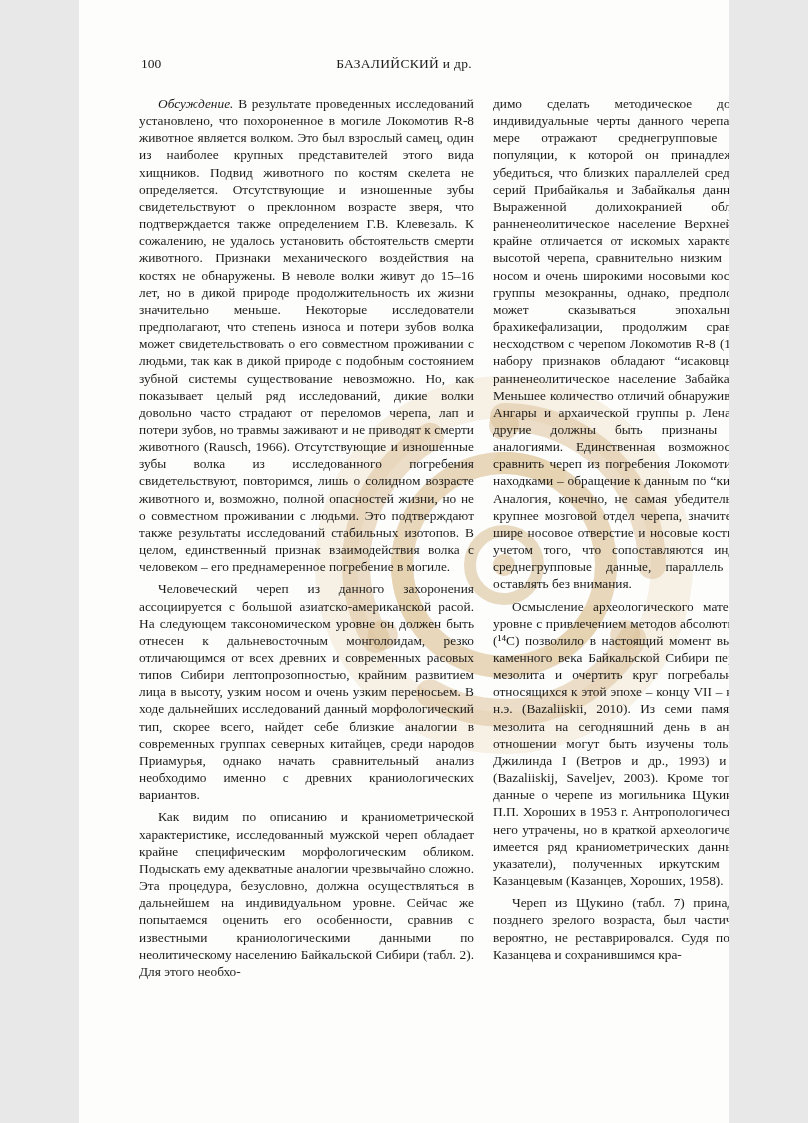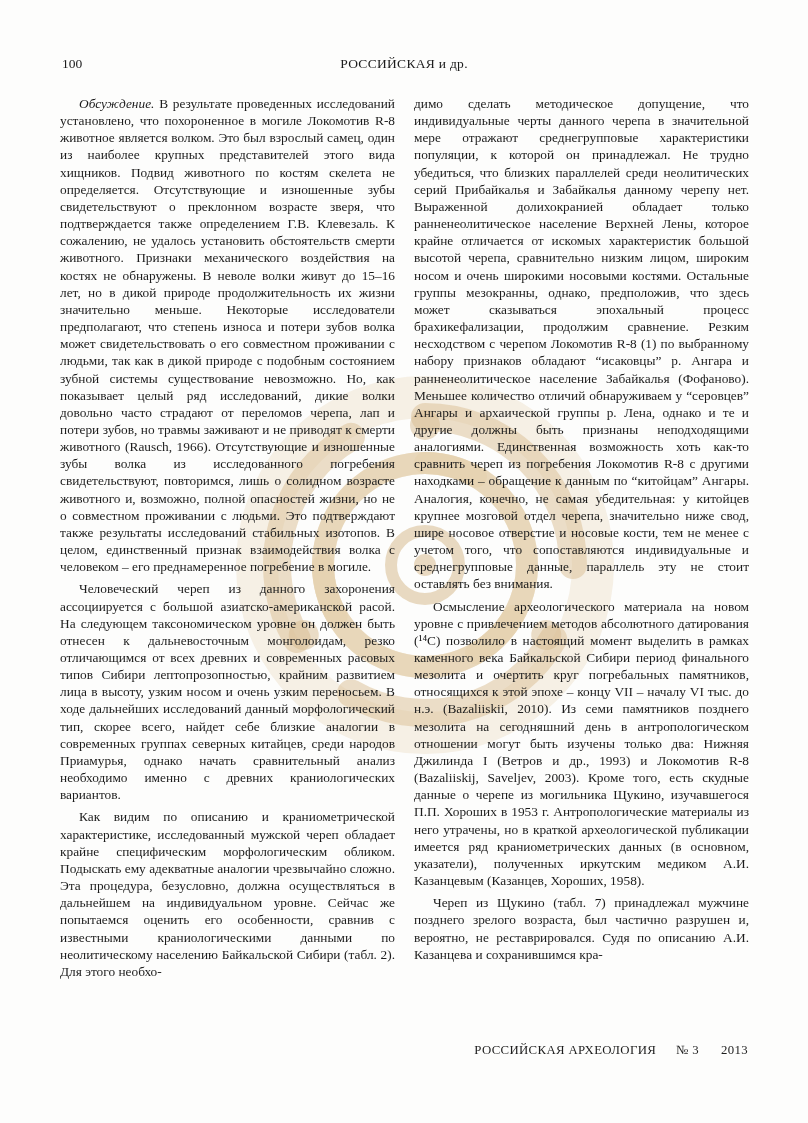--- a/index.html
+++ b/index.html
@@ -2,21 +2,21 @@
 <html lang="ru"><head>
 <meta charset="utf-8">
 <style>
   html, body {
     margin: 0;
     padding: 0;
     background: #e8e8e8;
   }
   .page {
     position: relative;
-    width: 808px;
+    width: 650px;
     height: 1123px;
     margin: 0 auto;
     background: #fdfdfc;
     overflow: hidden;
     font-family: "Liberation Serif", "DejaVu Serif", serif;
     color: #1c1c1c;
   }
   
   .watermark {
     position: absolute;
@@ -111,36 +111,33 @@
         <path d="M250 98 A102 102 0 1 1 148 200" stroke="#e4d0ad" stroke-width="22" opacity="0.6"></path>
         <circle cx="250" cy="60" r="15" fill="#d7bb90" stroke="none" opacity="0.5"></circle>
       </g>
       <circle cx="250" cy="200" r="34" stroke="#d7bb90" stroke-width="12" opacity="0.55"></circle>
       <circle cx="250" cy="200" r="11" fill="#dcc29a" stroke="none" opacity="0.6"></circle>
     </g>
   </svg>
 
   <div class="header">
     <span class="page-number">100</span>
-    <span class="running-head">РОССИЙСКАЯ и др.</span>
+    <span class="running-head">БАЗАЛИЙСКИЙ и др.</span>
   </div>
 
   <div class="columns">
 
     <div class="col">
       <p><em class="lead-italic">Обсуждение.</em> <span>В результате проведенных исследований установлено, что похороненное в могиле Локомотив R-8 животное является волком. Это был взрослый самец, один из наиболее крупных представителей этого вида хищников. Подвид животного по костям скелета не определяется. Отсутствующие и изношенные зубы свидетельствуют о преклонном возрасте зверя, что подтверждается также определением Г.В. Клевезаль. К сожалению, не удалось установить обстоятельств смерти животного. Признаки механического воздействия на костях не обнаружены. В неволе волки живут до 15–16 лет, но в дикой природе продолжительность их жизни значительно меньше. Некоторые исследователи предполагают, что степень износа и потери зубов волка может свидетельствовать о его совместном проживании с людьми, так как в дикой природе с подобным состоянием зубной системы существование невозможно. Но, как показывает целый ряд исследований, дикие волки довольно часто страдают от переломов черепа, лап и потери зубов, но травмы заживают и не приводят к смерти животного (Rausch, 1966). Отсутствующие и изношенные зубы волка из исследованного погребения свидетельствуют, повторимся, лишь о солидном возрасте животного и, возможно, полной опасностей жизни, но не о совместном проживании с людьми. Это подтверждают также результаты исследований стабильных изотопов. В целом, единственный признак взаимодействия волка с человеком – его преднамеренное погребение в могиле.</span></p>
       <p>Человеческий череп из данного захоронения ассоциируется с большой азиатско-американской расой. На следующем таксономическом уровне он должен быть отнесен к дальневосточным монголоидам, резко отличающимся от всех древних и современных расовых типов Сибири лептопрозопностью, крайним развитием лица в высоту, узким носом и очень узким переносьем. В ходе дальнейших исследований данный морфологический тип, скорее всего, найдет себе близкие аналогии в современных группах северных китайцев, среди народов Приамурья, однако начать сравнительный анализ необходимо именно с древних краниологических вариантов.</p>
       <p>Как видим по описанию и краниометрической характеристике, исследованный мужской череп обладает крайне специфическим морфологическим обликом. Подыскать ему адекватные аналогии чрезвычайно сложно. Эта процедура, безусловно, должна осуществляться в дальнейшем на индивидуальном уровне. Сейчас же попытаемся оценить его особенности, сравнив с известными краниологическими данными по неолитическому населению Байкальской Сибири (табл. 2). Для этого необхо-</p>
     </div>
 
     <div class="col">
       <p class="continuation">димо сделать методическое допущение, что индивидуальные черты данного черепа в значительной мере отражают среднегрупповые характеристики популяции, к которой он принадлежал. Не трудно убедиться, что близких параллелей среди неолитических серий Прибайкалья и Забайкалья данному черепу нет. Выраженной долихокранией обладает только ранненеолитическое население Верхней Лены, которое крайне отличается от искомых характеристик большой высотой черепа, сравнительно низким лицом, широким носом и очень широкими носовыми костями. Остальные группы мезокранны, однако, предположив, что здесь может сказываться эпохальный процесс брахикефализации, продолжим сравнение. Резким несходством с черепом Локомотив R-8 (1) по выбранному набору признаков обладают “исаковцы” р. Ангара и ранненеолитическое население Забайкалья (Фофаново). Меньшее количество отличий обнаруживаем у “серовцев” Ангары и архаической группы р. Лена, однако и те и другие должны быть признаны неподходящими аналогиями. Единственная возможность хоть как-то сравнить череп из погребения Локомотив R-8 с другими находками – обращение к данным по “китойцам” Ангары. Аналогия, конечно, не самая убедительная: у китойцев крупнее мозговой отдел черепа, значительно ниже свод, шире носовое отверстие и носовые кости, тем не менее с учетом того, что сопоставляются индивидуальные и среднегрупповые данные, параллель эту не стоит оставлять без внимания.</p>
       <p>Осмысление археологического материала на новом уровне с привлечением методов абсолютного датирования (¹⁴C) позволило в настоящий момент выделить в рамках каменного века Байкальской Сибири период финального мезолита и очертить круг погребальных памятников, относящихся к этой эпохе – концу VII – началу VI тыс. до н.э. (Bazaliiskii, 2010). Из семи памятников позднего мезолита на сегодняшний день в антропологическом отношении могут быть изучены только два: Нижняя Джилинда I (Ветров и др., 1993) и Локомотив R-8 (Bazaliiskij, Saveljev, 2003). Кроме того, есть скудные данные о черепе из могильника Щукино, изучавшегося П.П. Хороших в 1953 г. Антропологические материалы из него утрачены, но в краткой археологической публикации имеется ряд краниометрических данных (в основном, указатели), полученных иркутским медиком А.И. Казанцевым (Казанцев, Хороших, 1958).</p>
       <p>Череп из Щукино (табл. 7) принадлежал мужчине позднего зрелого возраста, был частично разрушен и, вероятно, не реставрировался. Судя по описанию А.И. Казанцева и сохранившимся кра-</p>
     </div>
 
   </div>
 
-  <div class="footer">
-    <span class="journal">РОССИЙСКАЯ АРХЕОЛОГИЯ</span><span class="issue">№ 3</span><span class="year">2013</span>
-  </div>
 
 </div>
 
 </body></html>

